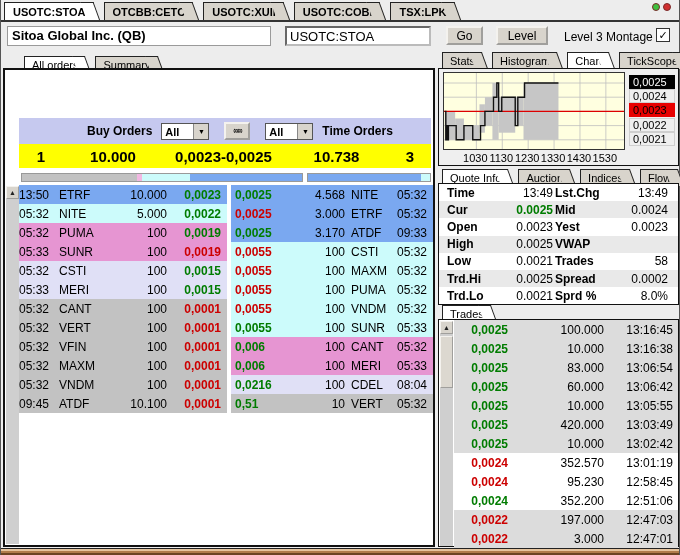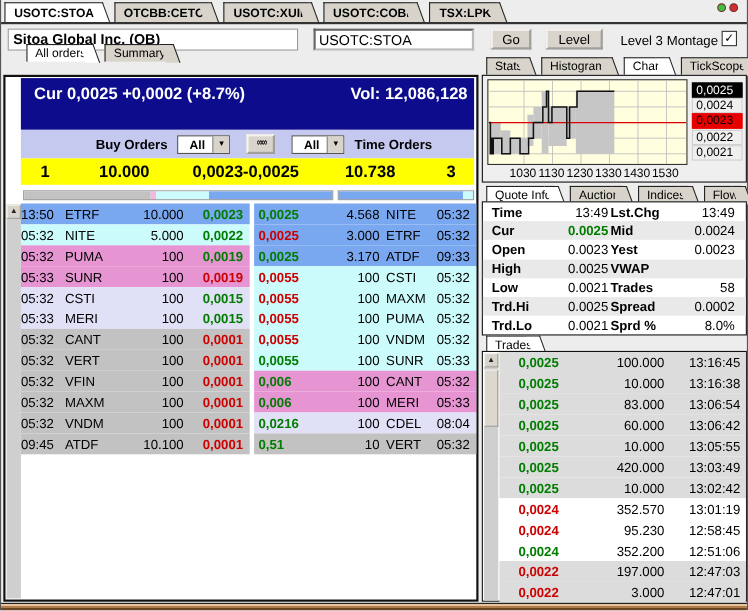--- a/index.html
+++ b/index.html
@@ -36,21 +36,21 @@
   .light.green { background:#3FBF3F; } .light.red { background:#D03030; }
 
   
   .lpanel { position:absolute; left:2px; top:68px; width:432px; height:479px; border:2px solid #111; background:#fff; }
   .navy   { position:absolute; left:14px; top:1px;  width:412px; height:47px; color:#fff; font-size:15px; font-weight:bold; }
   .navy .cur { position:absolute; left:12px; top:6px; }
   .navy .vol { position:absolute; right:6px; top:6px; }
   .filterrow { position:absolute; left:14px; top:48px; width:412px; height:26px; display:flex; align-items:center; padding-left:68px; }
   .filterrow .lbl { font-size:12px; font-weight:bold; }
   .dd { width:48px; height:17px; background:#fff; border:1px solid #555; display:flex; margin:0 9px; }
-  .dd .val { flex:1; font-size:11px; font-weight:bold; padding:2px 0 0 3px;text-align:center; }
+  .dd .val { flex:1; font-size:11px; font-weight:bold; padding:2px 0 0 3px; }
   .dd .arrowbtn { width:15px; background:#D8D4CC; border-left:1px solid #888; font-size:7px; text-align:center; line-height:15px; }
   .chainbtn { width:26px; height:18px; background:#D8D4CC; border:2px outset #f4f2ee; margin:0 6px; text-align:center; font-size:11px; font-weight:bold; line-height:13px; letter-spacing:-1px; }
   .yellowrow { position:absolute; left:14px; top:74px; width:412px; height:24px; display:grid;
          grid-template-columns:44px 100px 1fr 105px 42px; align-items:center; font-size:15px; font-weight:bold; }
   .yellowrow span { text-align:center; }
   .gaugebar { position:absolute; height:9px; top:103px; border:1px solid #999; display:flex; background:#fff; }
   .gaugebar div { height:100%; }
   .ob { position:absolute; left:14px; top:115px; width:414px; }
   .obrow { height:19px; display:flex; font-size:12px; }
   .obside { display:grid; align-items:center; height:19px; }
@@ -111,30 +111,26 @@
 
   <div class="toolbar">
     <div class="companyfield">Sitoa Global Inc. (QB)</div>
     <input class="syminput" value="USOTC:STOA" style="">
     <button class="btn go">Go</button>
     <button class="btn search">Level</button>
     <span class="l3label">Level 3 Montage</span>
     <span class="checkbox"><span>✓</span></span>
   </div>
 
-  <div class="tabrow small" id="montage-tabs" style="left:7px; top:40px;padding-left:16px;">
+  <div class="tabrow small" id="montage-tabs" style="left:7px; top:56px;padding-left:16px;">
       <span class="tab active">All orders</span>
       <span class="tab">Summary</span>
     </div>
 
   <div class="lpanel">
-    <div class="navy" style="background: rgb(12, 12, 140);">
-      <span class="cur">Cur 0,0025 +0,0002 (+8.7%)</span>
-      <span class="vol">Vol: 12,086,128</span>
-    </div>
     <div class="filterrow" style="background: rgb(198, 201, 239);">
       <span class="lbl">Buy Orders</span>
       <span class="dd">
         <span class="val">All</span>
         <span class="arrowbtn">▼</span>
       </span>
       <span class="chainbtn"><span style="display:inline-block; transform:scaleX(.62)">∞∞</span></span>
       <span class="dd">
         <span class="val">All</span>
         <span class="arrowbtn">▼</span>

